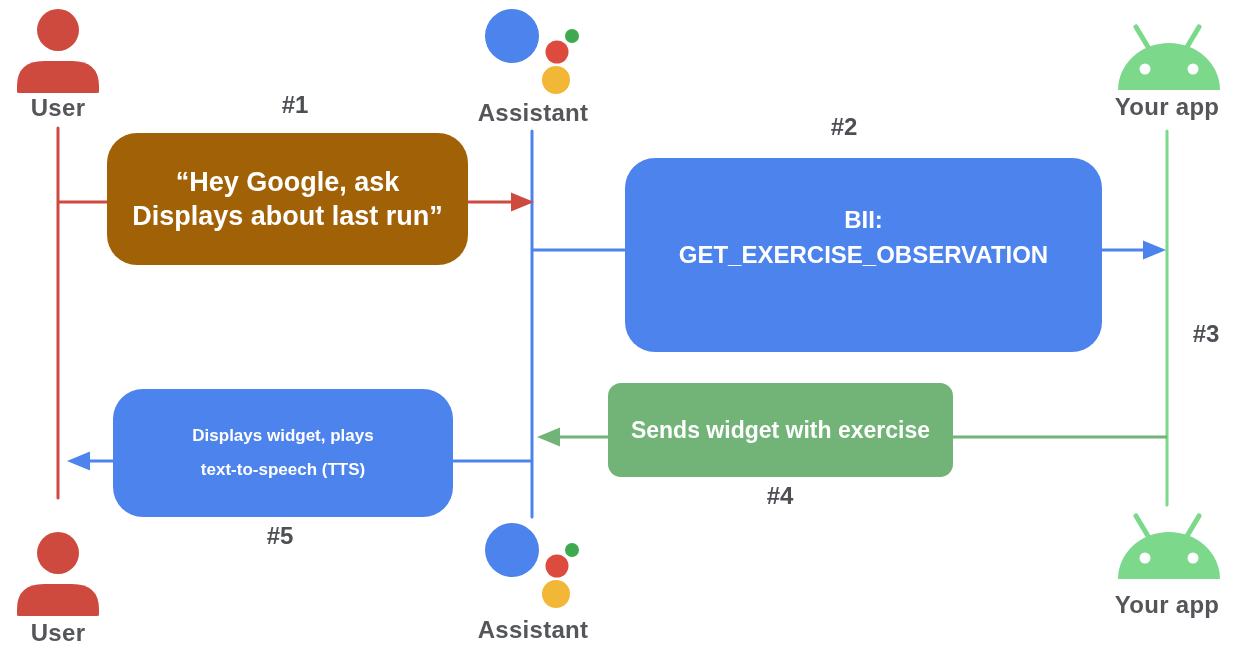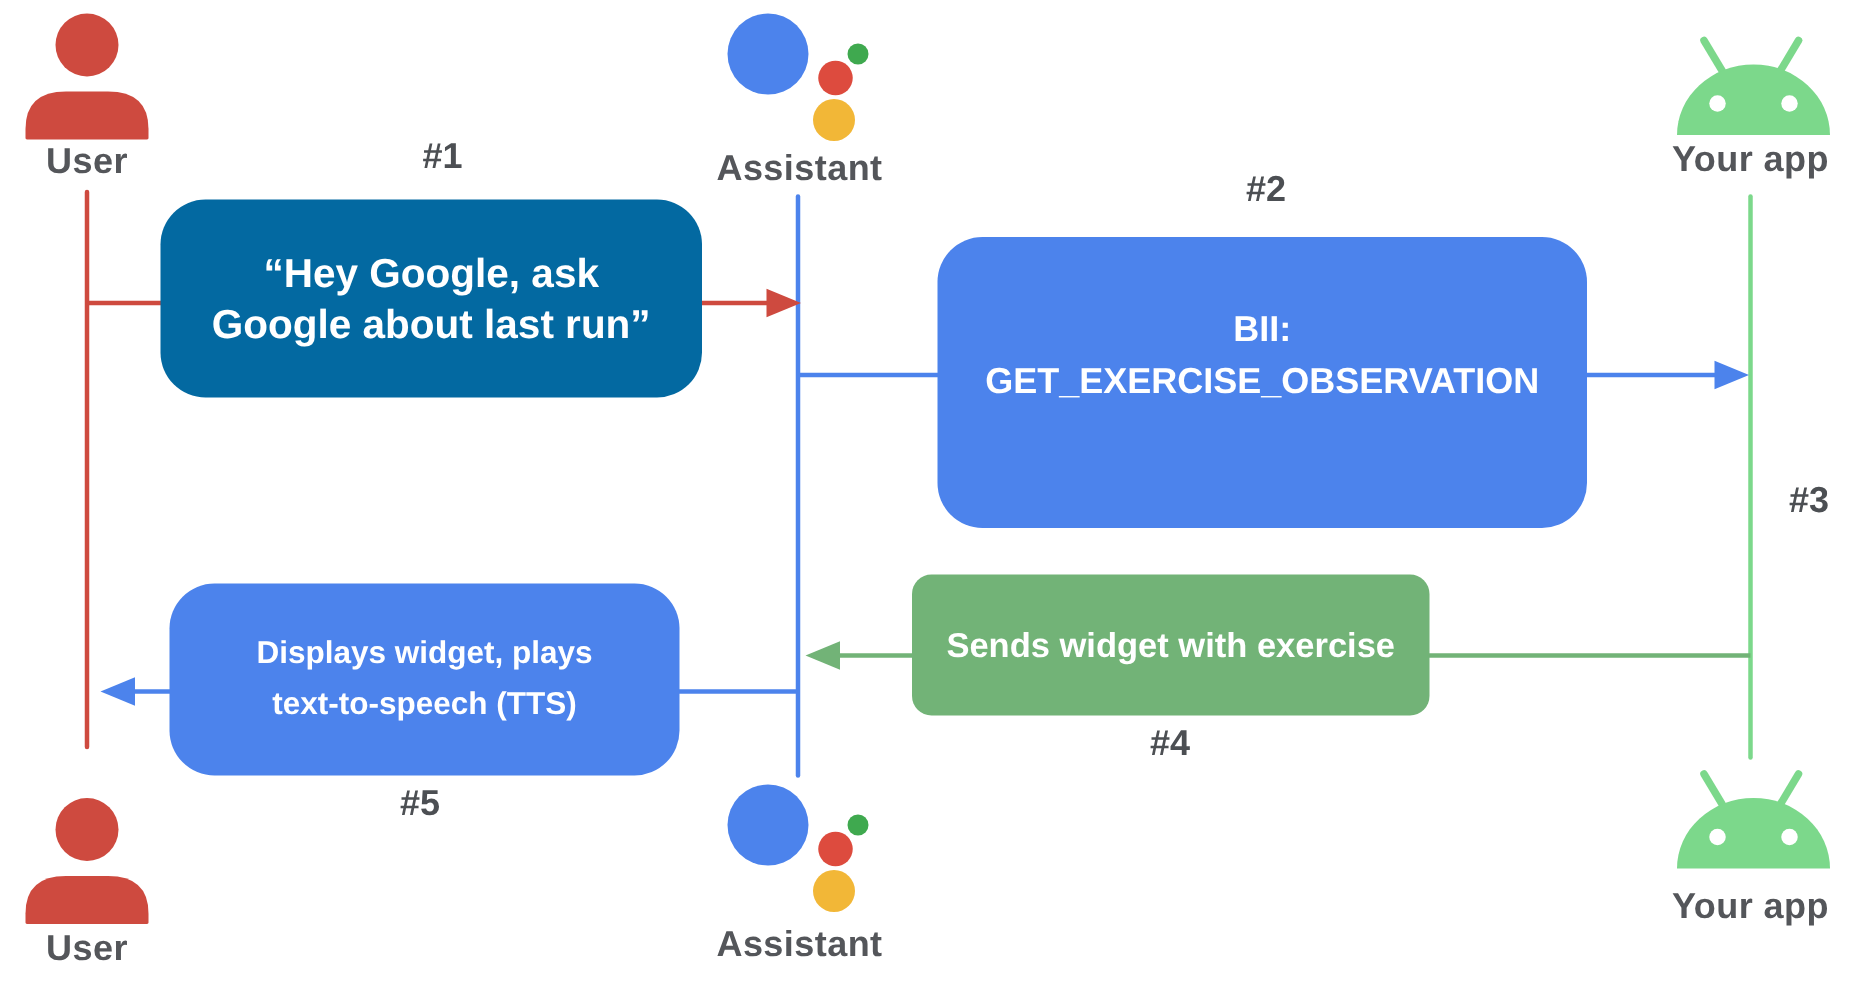--- a/index.html
+++ b/index.html
@@ -6,21 +6,21 @@
   .stage{
     position:relative;width:1244px;height:658px;background:#ffffff;overflow:hidden;
     font-family:"Liberation Sans",sans-serif;
     padding-left:44px;
   }
   .layer{position:absolute;left:0;top:0;}
   .box{
     position:absolute;color:#ffffff;font-weight:700;text-align:center;
     display:flex;flex-direction:column;justify-content:center;align-items:center;
   }
-  .box-red{background:#0369a1;border-radius:30px;}
+  .box-red{background:#a16207;border-radius:30px;}
   .box-blue{background:#4C83EC;border-radius:30px;}
   .box-green{background:#72B377;border-radius:13px;}
   .step-num{
     position:absolute;color:#4C4F53;font-weight:700;font-size:24px;
     transform:translateX(-50%);white-space:nowrap;
   }
   .actor-label{
     position:absolute;color:#54565A;font-weight:700;font-size:24px;
     transform:translateX(-50%);white-space:nowrap;letter-spacing:0.3px;
   }
@@ -89,30 +89,30 @@
   <div class="actor-label" style="left:1167px;top:591px">Your app</div>
 
   <div class="step-num" style="left:295px;top:91px">#1</div>
   <div class="step-num" style="left:844px;top:113px">#2</div>
   <div class="step-num" style="left:1206px;top:320px">#3</div>
   <div class="step-num" style="left:780px;top:482px">#4</div>
   <div class="step-num" style="left:280px;top:522px">#5</div>
 
   <div class="box box-red" style="left:107px;top:133px;width:361px;height:132px;font-size:27px;line-height:34px">
     <div class="line">“Hey Google, ask</div>
-    <div class="line">Google about last run”</div>
+    <div class="line">Displays about last run”</div>
   </div>
 
-  <div class="box box-blue" style="left:625px;top:158px;width:433px;height:194px;font-size:24px;line-height:35px;padding-bottom:0;box-sizing:border-box;padding-bottom:36px">
+  <div class="box box-blue" style="left:625px;top:158px;width:477px;height:194px;font-size:24px;line-height:35px;padding-bottom:0;box-sizing:border-box;padding-bottom:36px">
     <div class="line">BII:</div>
     <div class="line">GET_EXERCISE_OBSERVATION</div>
   </div>
 
   <div class="box box-green" style="left:608px;top:383px;width:345px;height:94px;font-size:23px;line-height:33px">
     <div class="line">Sends widget with exercise</div>
   </div>
 
-  <div class="box box-blue" style="left:113px;top:389px;width:340px;height:128px;font-size:21px;line-height:34px">
+  <div class="box box-blue" style="left:113px;top:389px;width:340px;height:128px;font-size:17px;line-height:34px">
     <div class="line">Displays widget, plays</div>
     <div class="line">text-to-speech (TTS)</div>
   </div>
 
 </div>
 
 </body></html>

